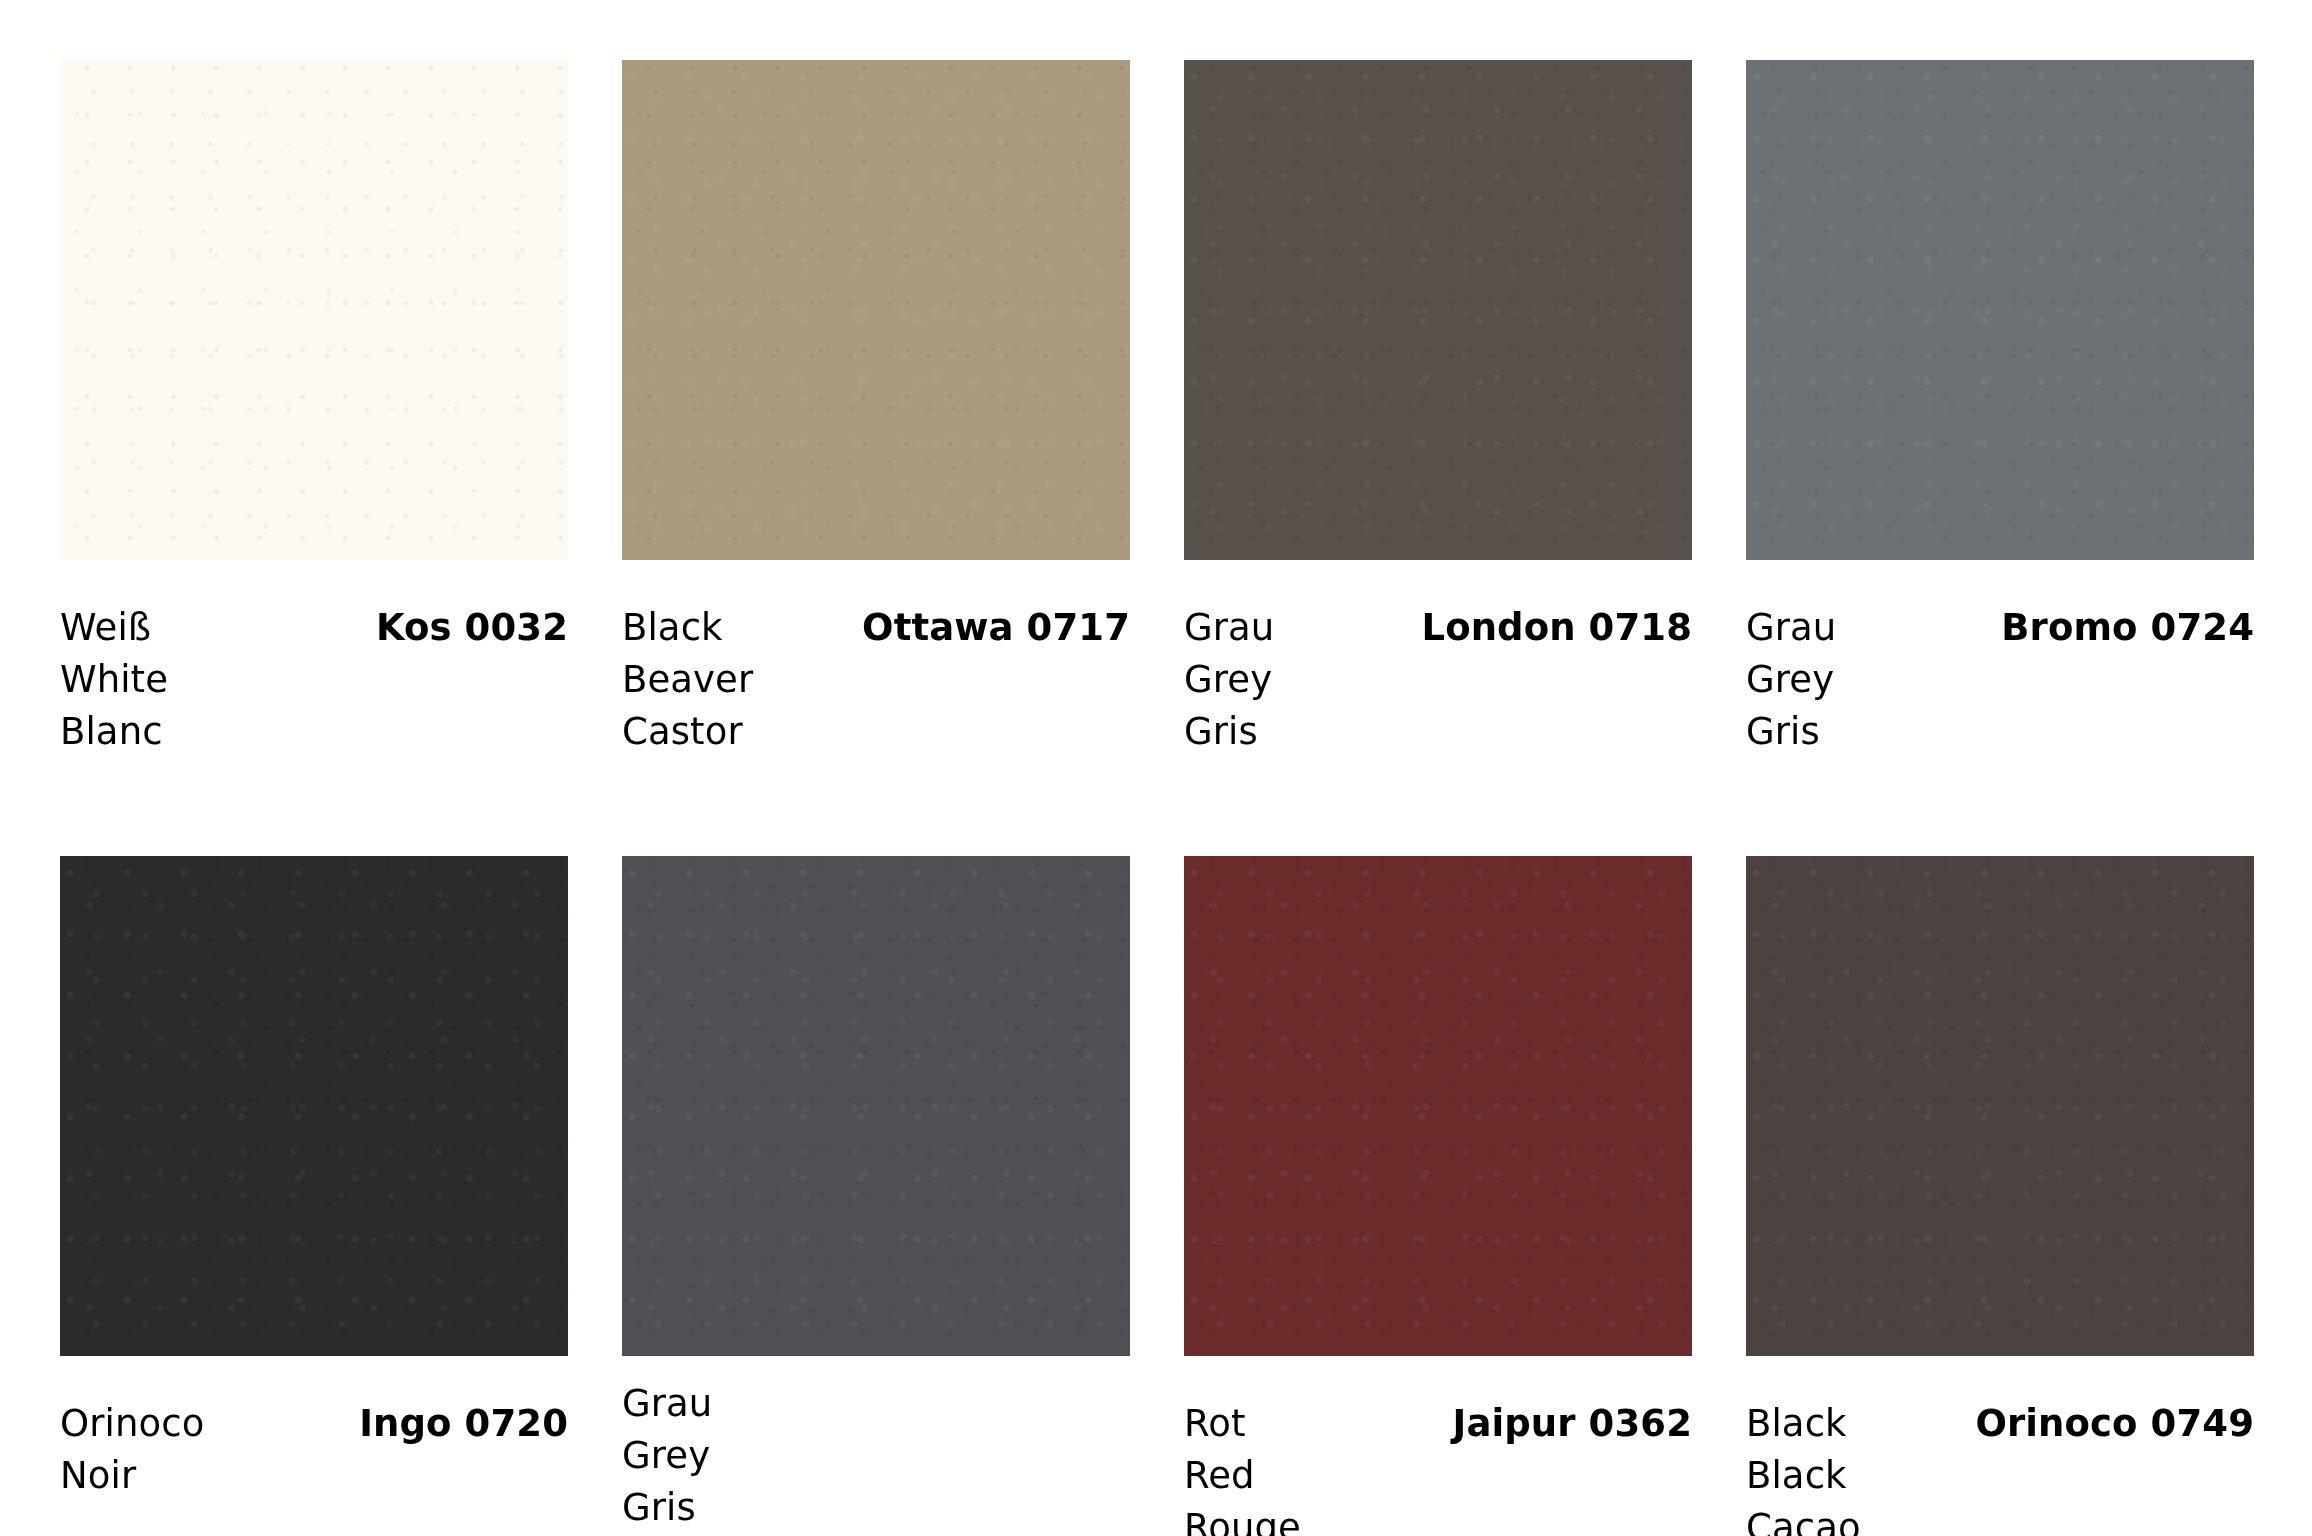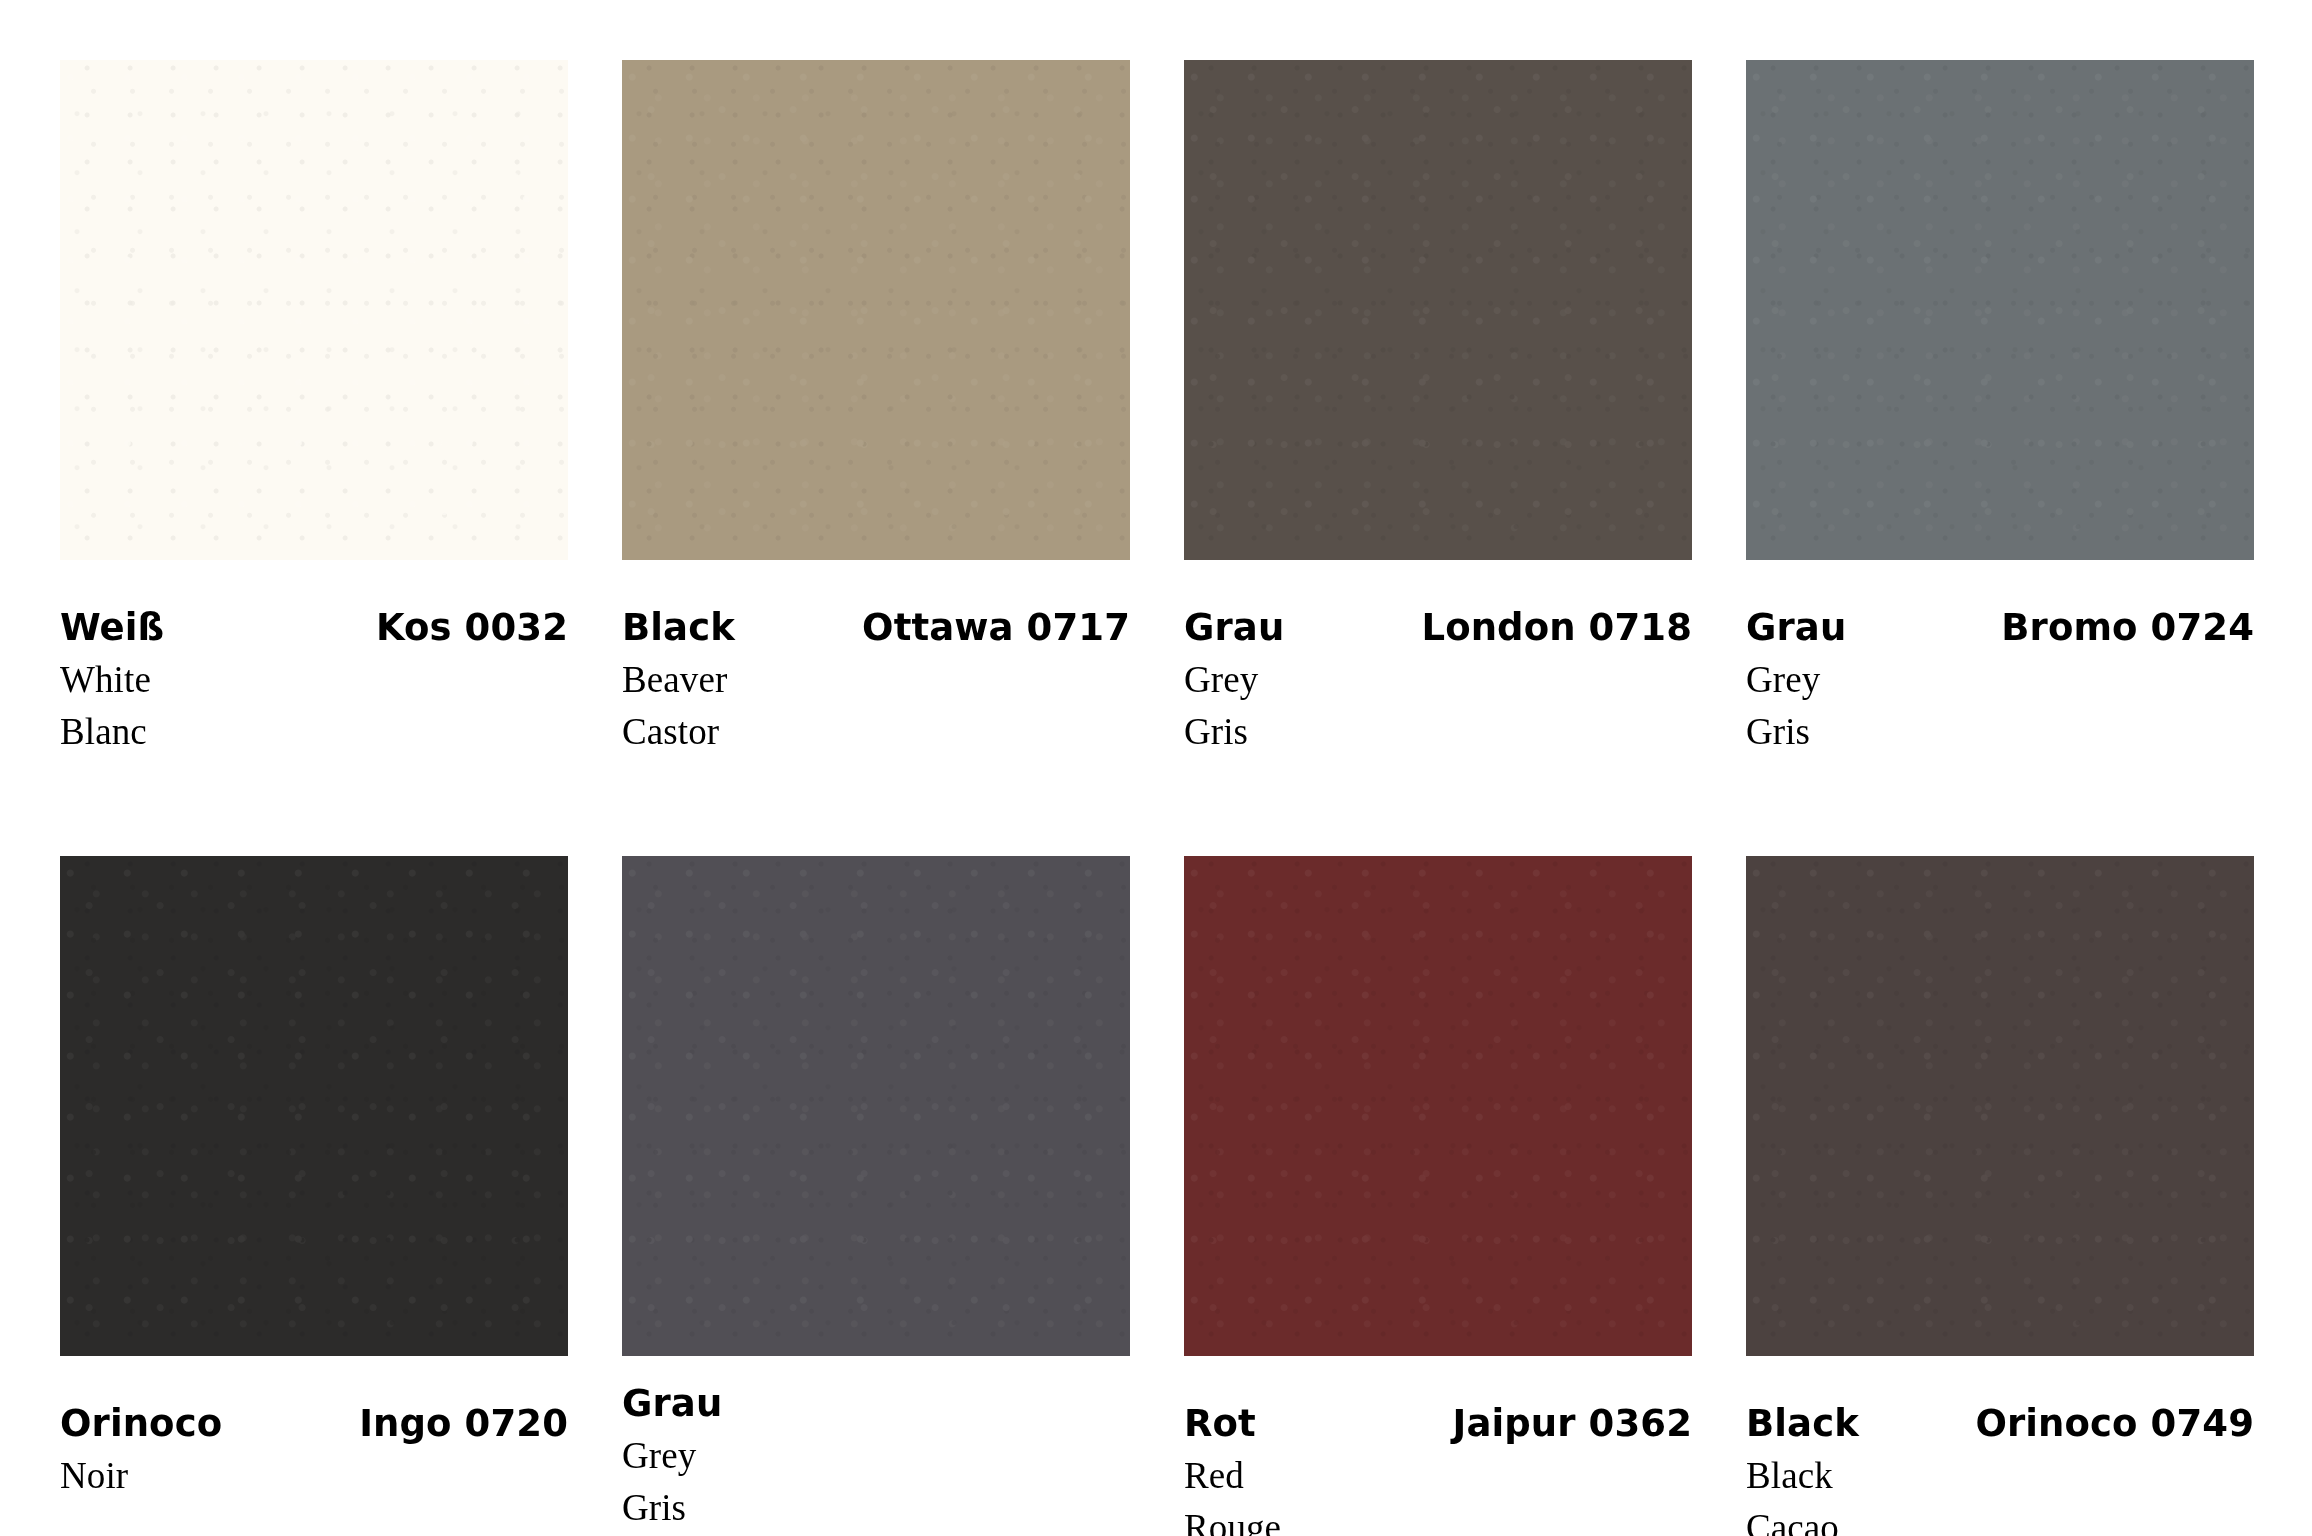--- a/index.html
+++ b/index.html
@@ -66,41 +66,40 @@
 
   .swatch-headline {
     display: flex;
     align-items: baseline;
     justify-content: space-between;
     white-space: nowrap;
   }
 
   .name-de {
     font-size: 37px;
-    font-weight: 700;
+    font-weight: 400;
     line-height: 52px;
     letter-spacing: 0.1px;
     text-align: right;
   }
 
   .code {
     font-size: 37px;
     font-weight: 700;
     line-height: 52px;
     letter-spacing: 0.1px;
     margin-top: 20px;
   }
 
   .name-en,
   .name-fr {
     font-size: 37px;
     font-weight: 400;
     line-height: 52px;
     letter-spacing: 0.1px;
-    font-family: Liberation Serif, serif;
   }
 </style>
 </head>
 <body style="background-color: rgb(255, 255, 255);">
 
 <div id="swatch-sheet">
   <div class="swatch-grid">
 
     <div class="swatch-cell">
       <div class="swatch-chip" style="background-color: rgb(253, 250, 243);"></div>

